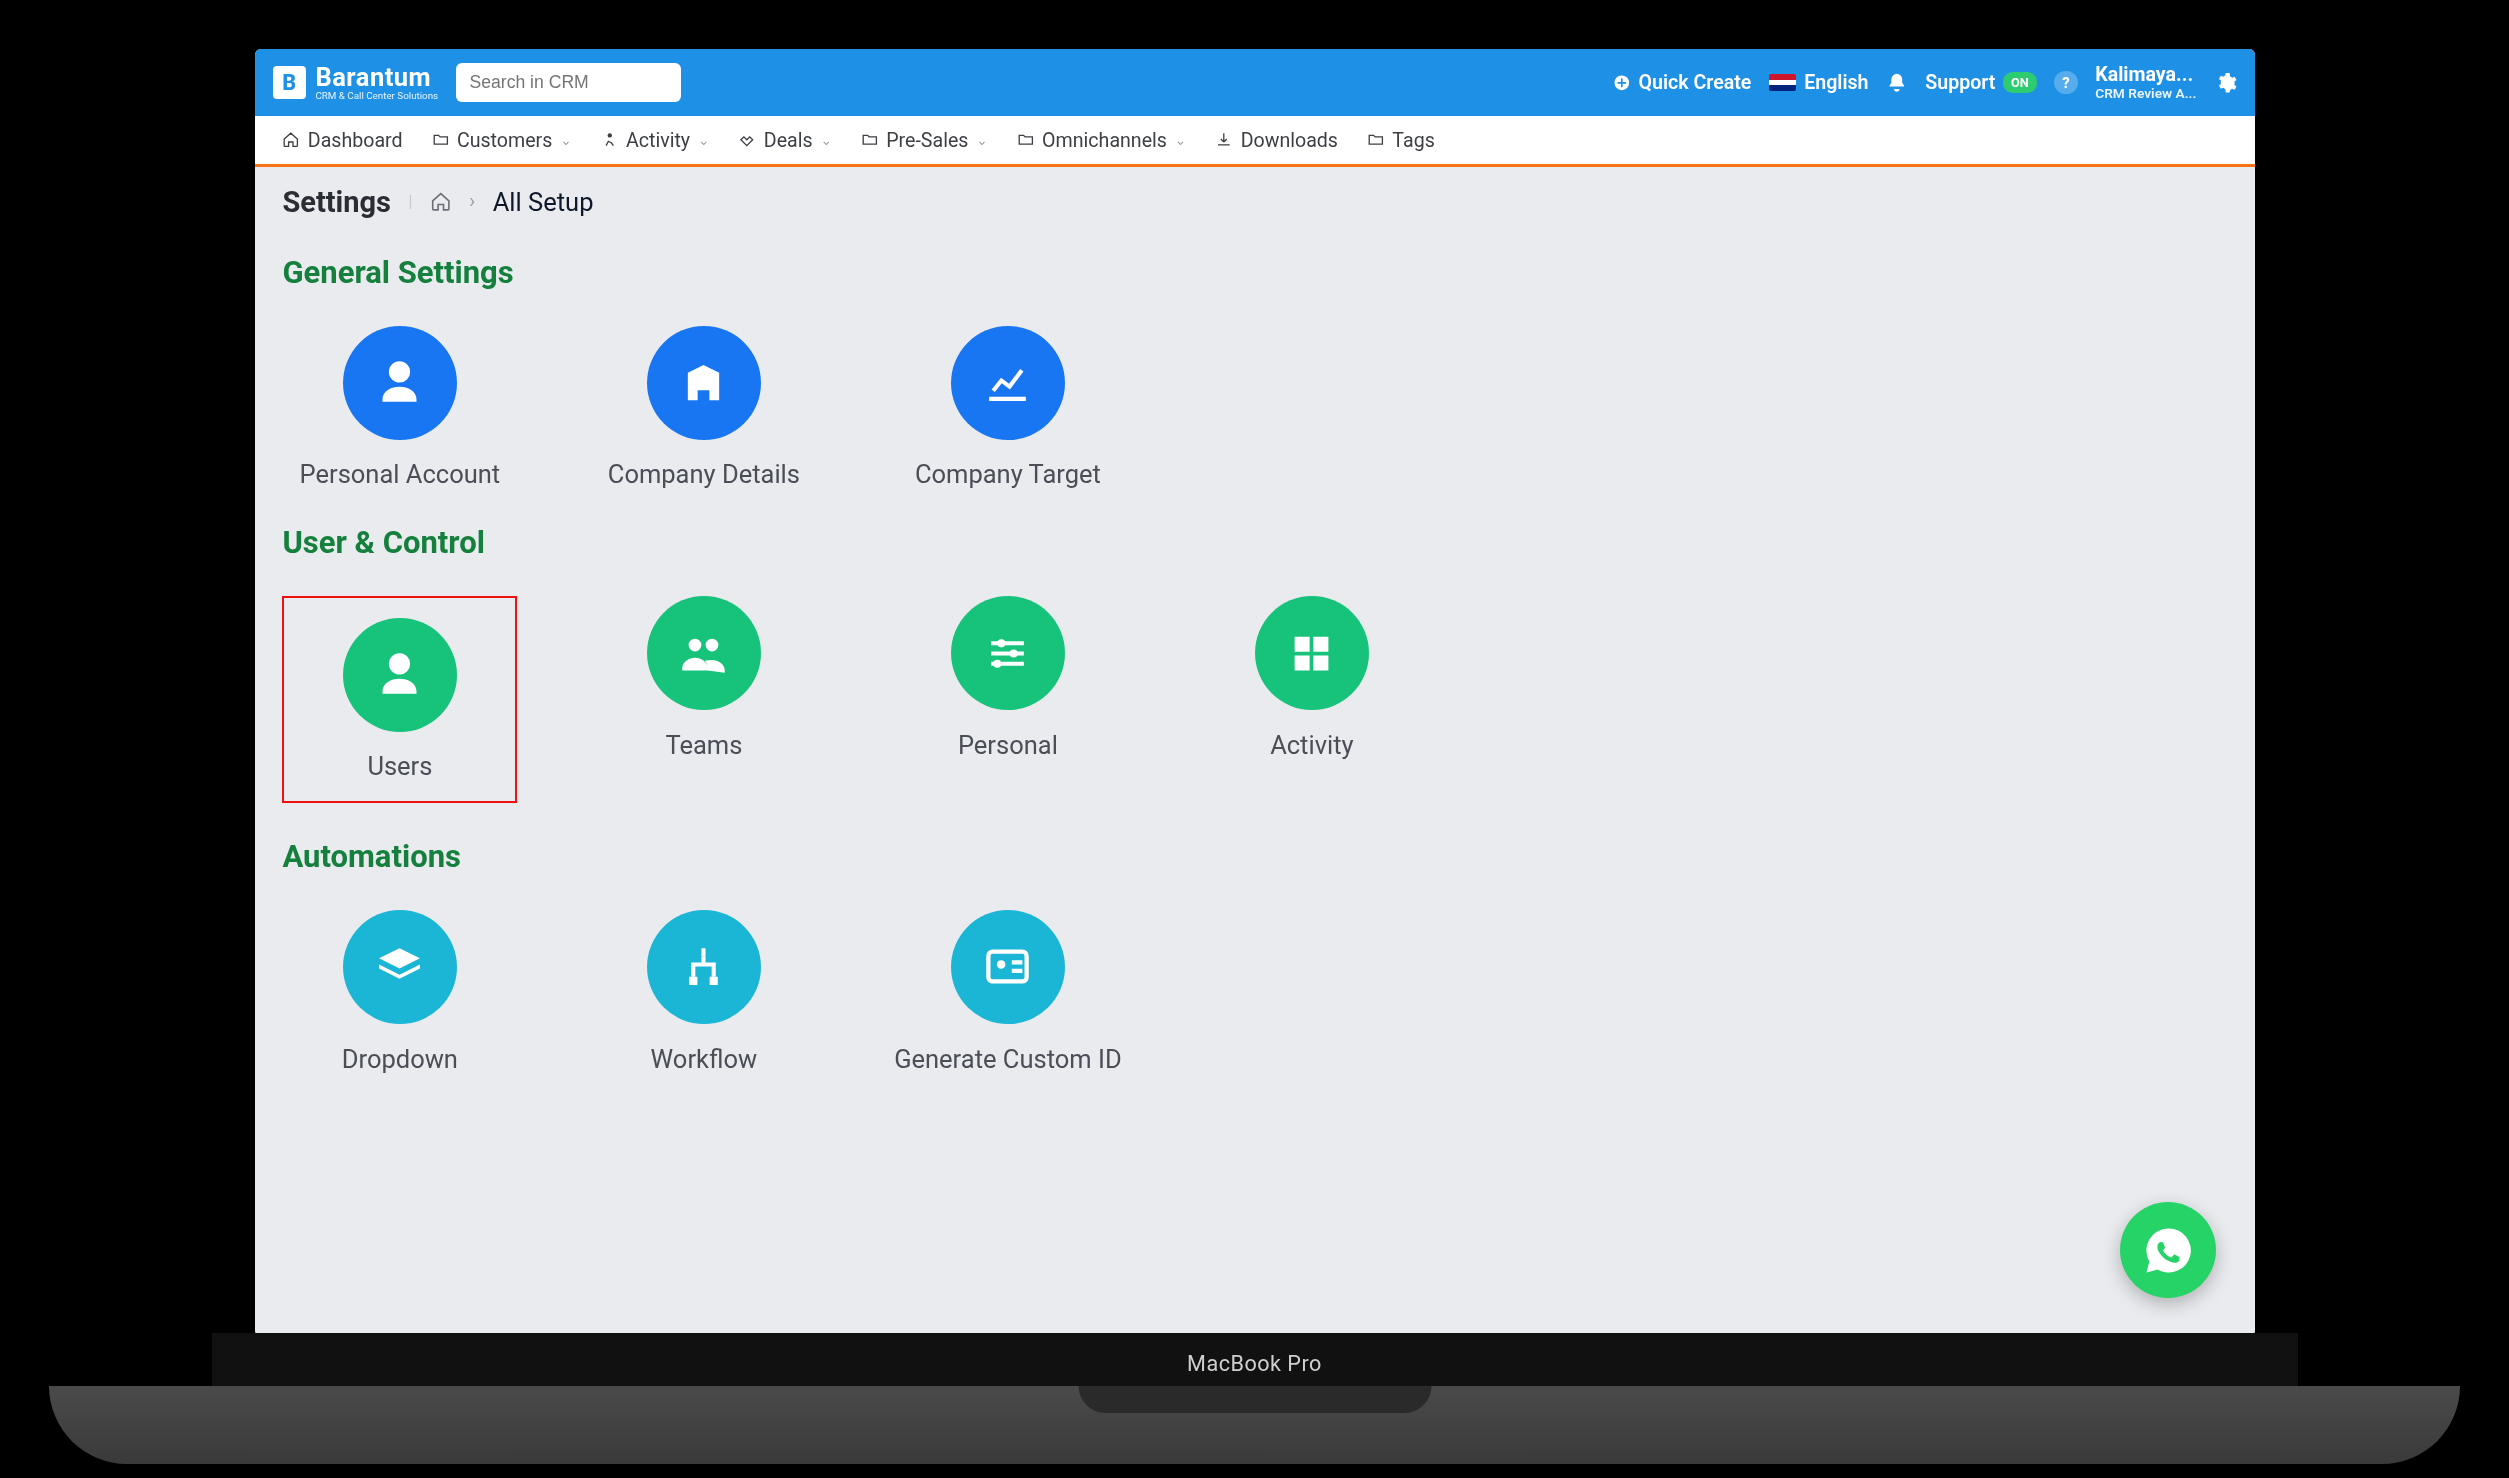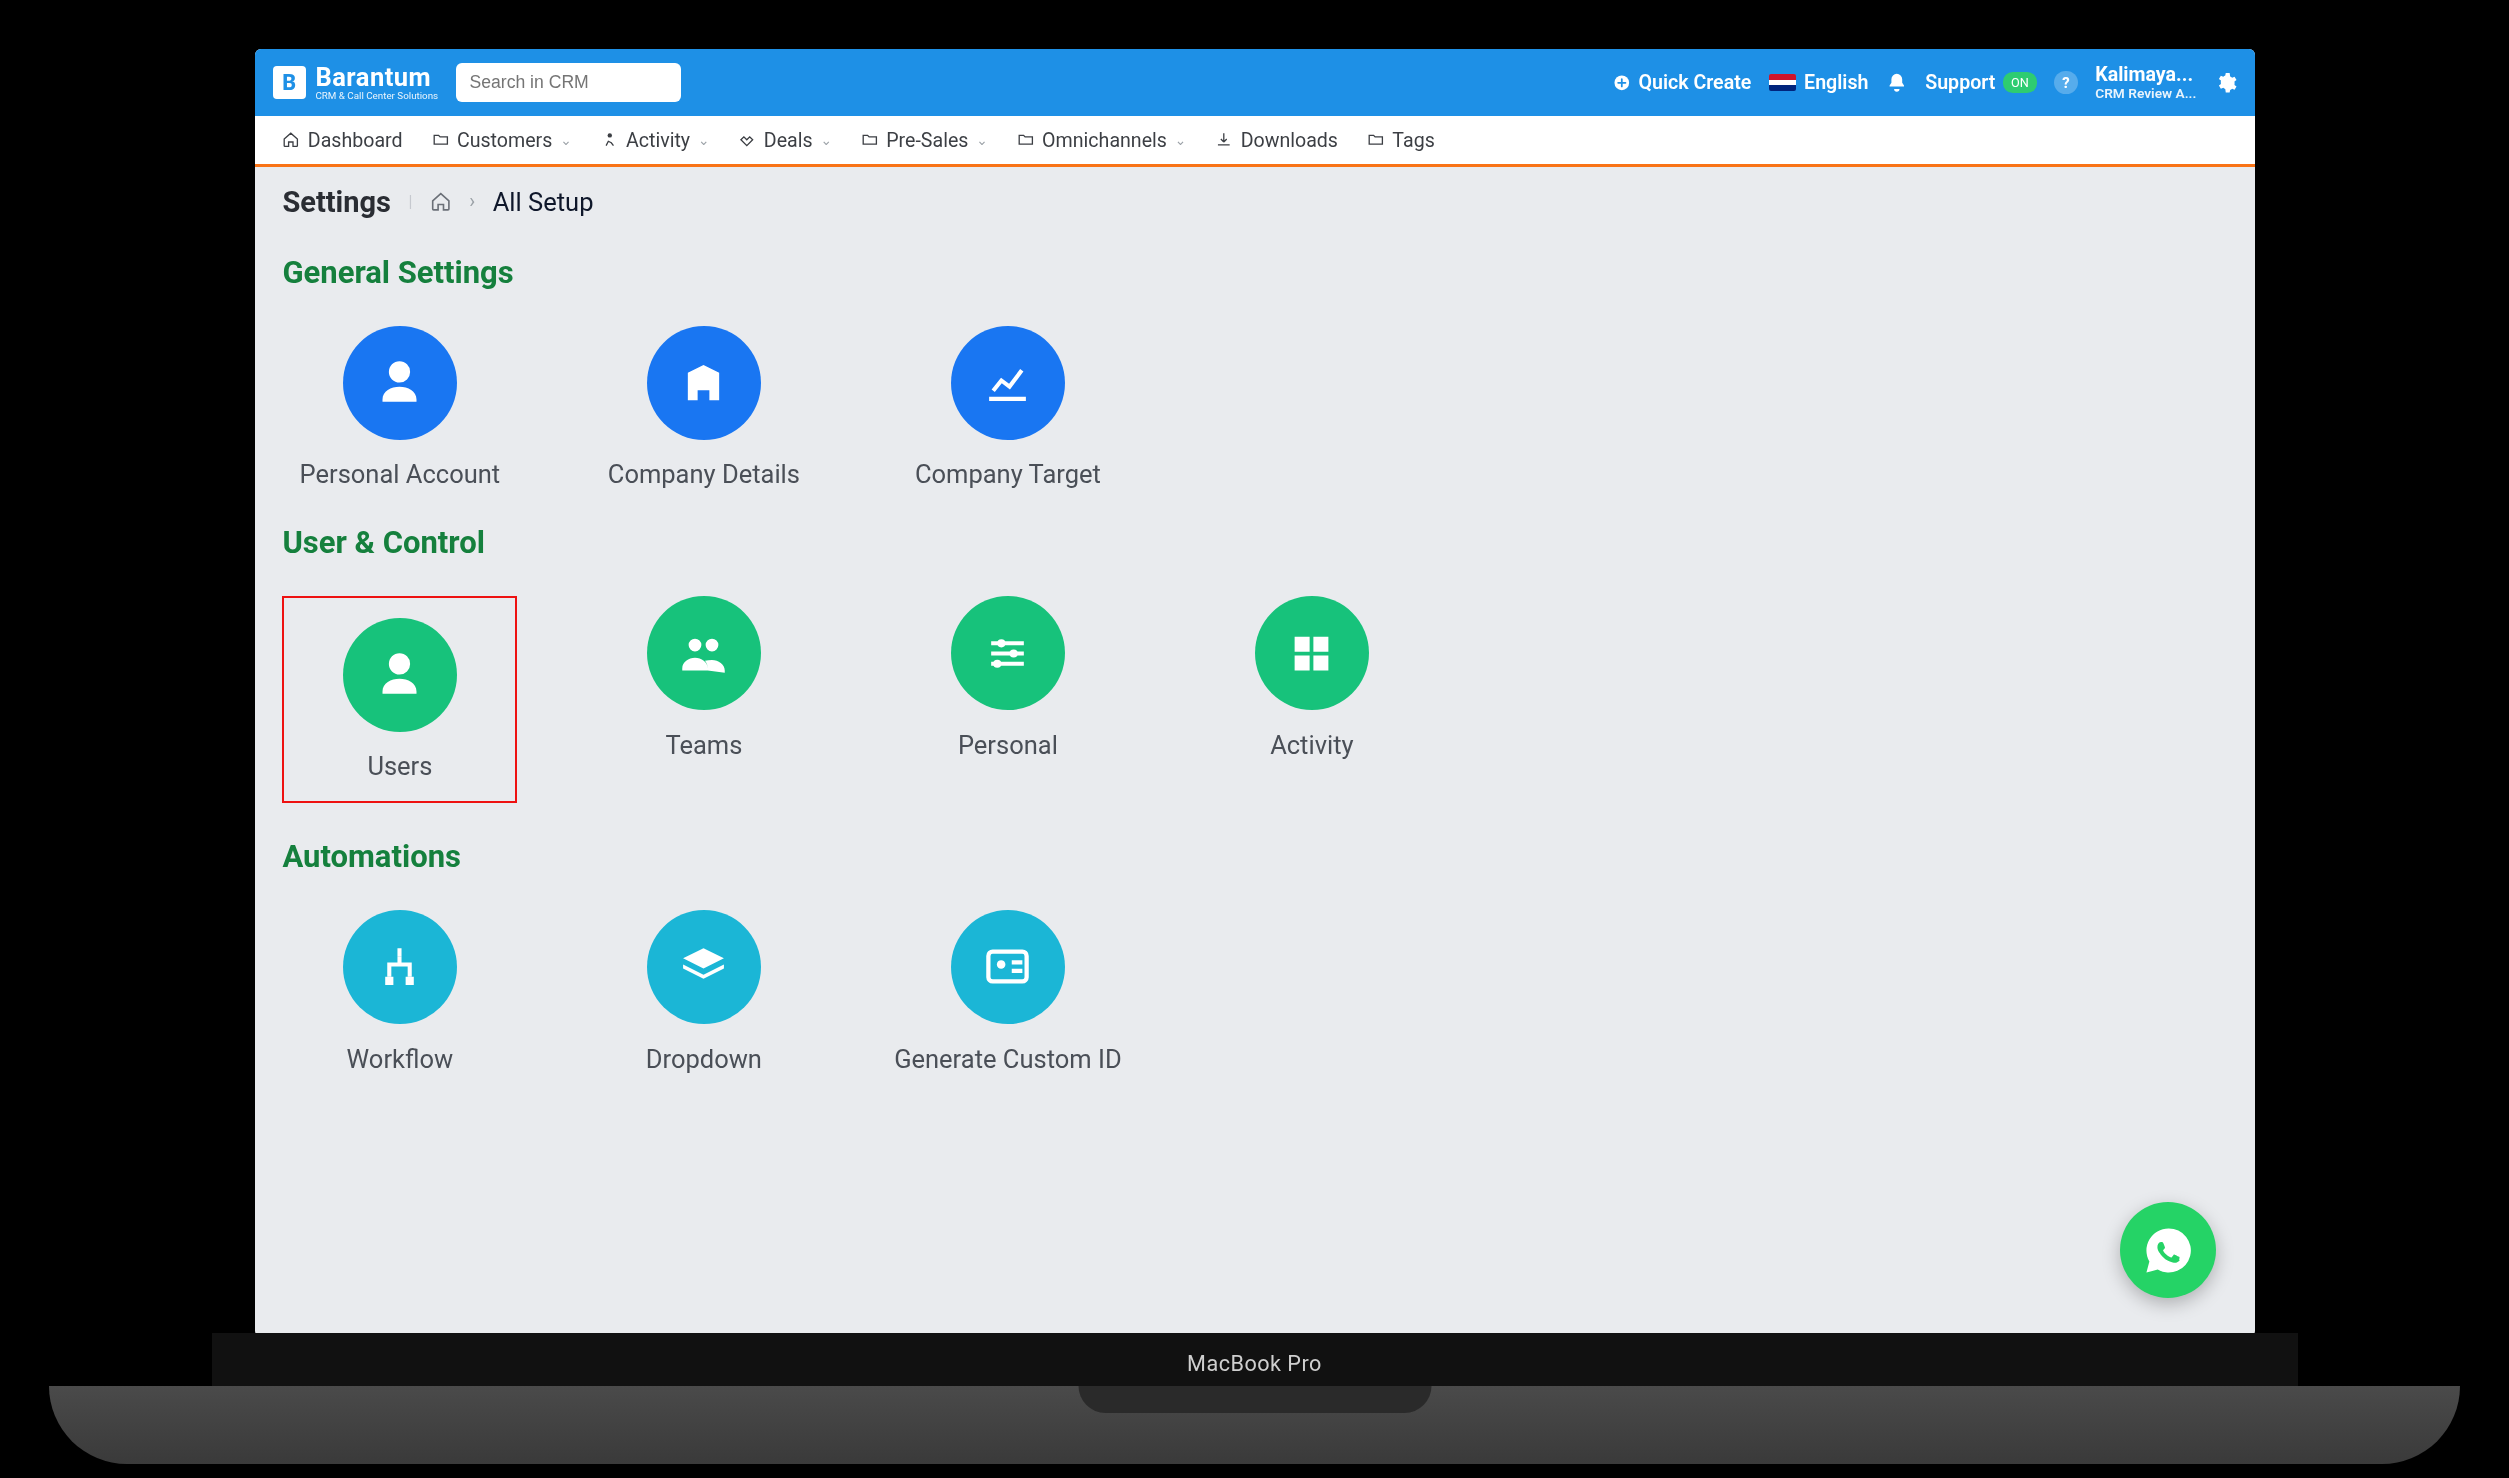--- a/index.html
+++ b/index.html
@@ -16,21 +16,21 @@
   .topbar { height:67px; background:#1e90e6; display:flex; align-items:center; padding:0 17.6px; color:#fff; gap:17.6px; }
   .brand { display:flex; align-items:center; gap:9.8px; }
   .brand-mark { width:33px; height:33px; background:#fff; border-radius:3.9px; display:flex; align-items:center; justify-content:center; color:#1e90e6; font-weight:800; font-size:21.6px; }
   .brand-text { line-height:1.05; }
   .brand-name { font-size:25.5px; font-weight:700; letter-spacing:0.5px; }
   .brand-sub  { font-size:9.8px; opacity:.9; }
   .search { width:225px; height:39px; border-radius:5.9px; border:none; padding:0 13.7px; font-size:17.6px; color:#222; }
   .topbar-spacer { flex:1; }
   .top-item { display:flex; align-items:center; gap:7.8px; font-size:19.6px; font-weight:600; }
   .flag { width:27.4px; height:17.6px; background:linear-gradient(#cf142b 0 33%,#fff 33% 66%,#00247d 66% 100%); border-radius:2px; }
-  .badge-on { background:#2ecc71; color:#fff; font-size:12.7px; font-weight:400; padding:2.9px 7.8px; border-radius:9.8px; }
+  .badge-on { background:#2ecc71; color:#fff; font-size:12.7px; font-weight:700; padding:2.9px 7.8px; border-radius:9.8px; }
   .help-q { width:23.5px; height:23.5px; border-radius:50%; background:rgba(255,255,255,.25); display:flex; align-items:center; justify-content:center; font-weight:800; font-size:14.7px; }
   .user-block { line-height:1.1; text-align:left; }
   .user-name { font-size:19.6px; font-weight:700; }
   .user-sub  { font-size:13.7px; opacity:.9; }
   .gear { width:23.5px; height:23.5px; }
 
   
   .navstrip { height:51px; background:#fff; display:flex; align-items:center; gap:29px; padding:0 27.4px; color:#3c3f44; font-size:19.6px; border-bottom:3px solid #f97316; }
   .nav-item { display:flex; align-items:center; gap:7.8px; cursor:pointer; }
   .nav-ico { width:17.6px; height:17.6px; }
@@ -256,33 +256,33 @@
             <div class="tile-label">Activity</div>
           </div>
         </div>
 
         
         <div class="section-title">Automations</div>
         <div class="tile-row">
           <div class="tile">
             <div class="tile-circle c-teal">
               <svg width="49" height="49" viewBox="0 0 24 24">
+                  <path fill="#fff" d="M12 3 2 8l10 5 10-5zm0 13L2 11v2l10 5 10-5v-2z"></path>
+                </svg>
+            </div>
+            <div class="tile-label">Dropdown</div>
+          </div>
+          <div class="tile">
+            <div class="tile-circle c-teal">
+              <svg width="49" height="49" viewBox="0 0 24 24">
                   <path fill="#fff" d="M11 3h2v4h-2zM5 17h4v4H5zm10 0h4v4h-4z"></path>
                   <path stroke="#fff" stroke-width="2" fill="none" d="M12 7v4m0 0H7v6m5-6h5v6"></path>
                 </svg>
             </div>
             <div class="tile-label">Workflow</div>
-          </div>
-          <div class="tile">
-            <div class="tile-circle c-teal">
-              <svg width="49" height="49" viewBox="0 0 24 24">
-                  <path fill="#fff" d="M12 3 2 8l10 5 10-5zm0 13L2 11v2l10 5 10-5v-2z"></path>
-                </svg>
-            </div>
-            <div class="tile-label">Dropdown</div>
           </div>
           <div class="tile">
             <div class="tile-circle c-teal">
               <svg width="51" height="51" viewBox="0 0 24 24">
                   <rect x="3" y="5" width="18" height="14" rx="2" fill="none" stroke="#fff" stroke-width="2"></rect>
                   <circle cx="9" cy="11" r="2" fill="#fff"></circle>
                   <path stroke="#fff" stroke-width="2" d="M14 10h5m-5 4h5"></path>
                 </svg>
             </div>
             <div class="tile-label">Generate Custom ID</div>

